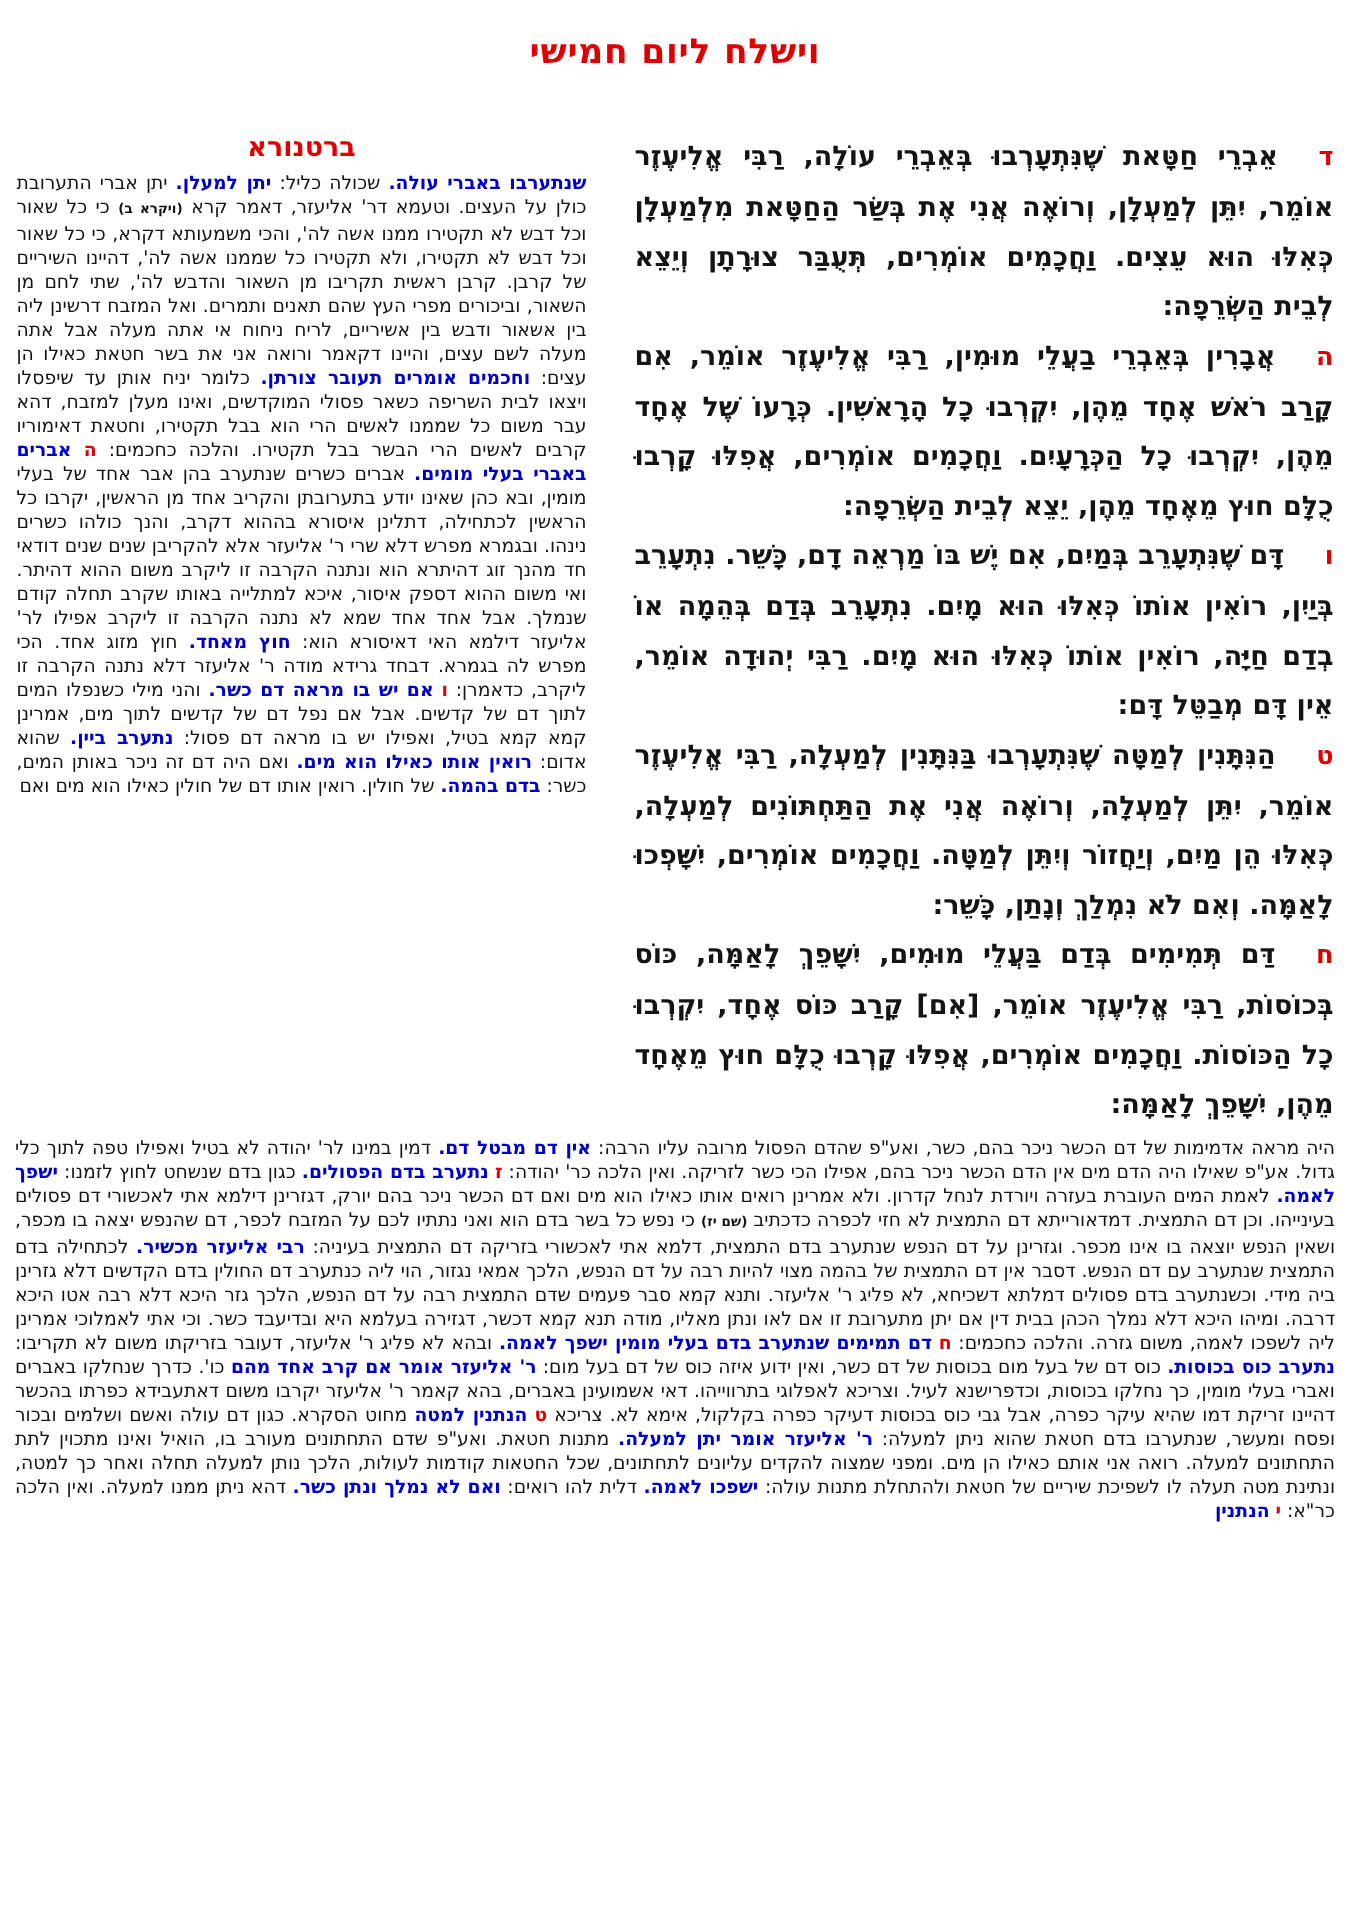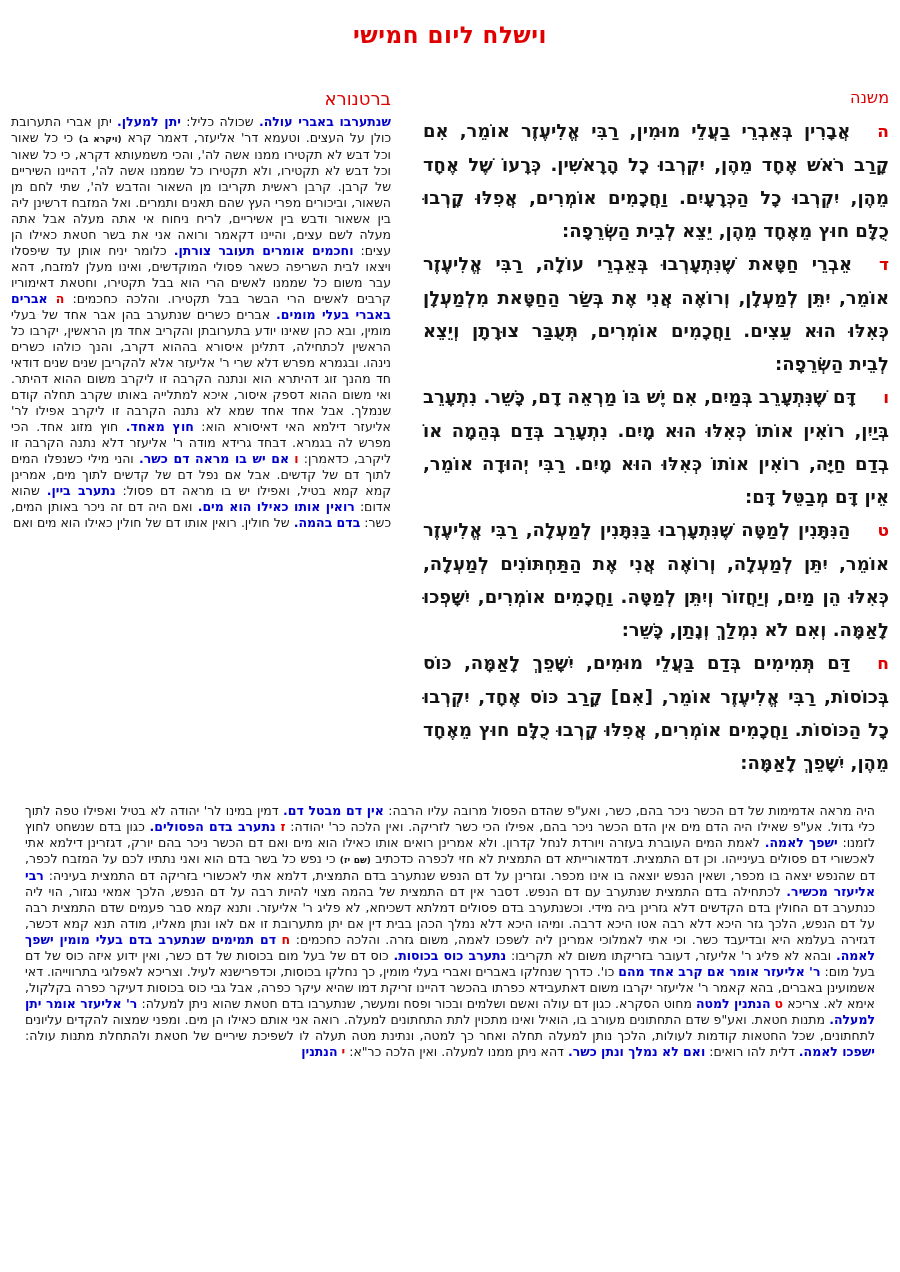--- a/index.html
+++ b/index.html
@@ -22,55 +22,54 @@
   }
   .columns{
     display:flex;flex-direction:row;justify-content:space-between;
     gap:16px;padding:0 11px;margin-top:40px;min-height:652px;
     align-items:flex-start;
   }
   .col{box-sizing:border-box;}
   .mishnah-col{width:466px;flex:0 0 466px;}
   .bartenura-col{width:380px;flex:0 0 380px;}
   .col-header{
-    color:var(--red);font-weight:normal;margin:0 0 7px 0;
+    text-align:center;color:var(--red);font-weight:bold;margin:0 0 7px 0;
   }
   .col-header.mishnah-h{font-size:16px;}
   .col-header.bartenura-h{font-size:18px;margin-bottom:5px;}
   .m-section{
     margin:0;font-size:18px;font-weight:bold;line-height:33px;
     text-align:justify;text-justify:inter-word;
   }
   .m-letter{
     color:var(--red);font-weight:bold;font-size:17px;margin-left:27px;
   }
   .bart{
     font-size:12.5px;line-height:16px;text-align:justify;text-justify:inter-word;
   }
   .seg-lemma{color:var(--blue);font-weight:bold;}
   .seg-letter{color:var(--red);font-weight:bold;}
   .seg-cite{font-size:9px;font-weight:bold;}
   .bottom{
-    padding:0 25px;margin-top:24px;
+    padding:0 10px;margin-top:4px;
   }
 </style>
 </head>
 <body>
 
 <div class="page">
 
   <h1 class="title">וישלח ליום חמישי</h1>
 
   <div class="columns">
 
     <div class="col mishnah-col">
-      <div class="col-header mishnah-h">משנה</div>
       <div class="mishnah-text">
+          <p class="m-section"><span class="m-letter">ד</span><span class="m-text">אֵבְרֵי חַטָּאת שֶׁנִּתְעָרְבוּ בְּאֵבְרֵי עוֹלָה, רַבִּי אֱלִיעֶזֶר אוֹמֵר, יִתֵּן לְמַעְלָן, וְרוֹאֶה אֲנִי אֶת בְּשַׂר הַחַטָּאת מִלְמַעְלָן כְּאִלּוּ הוּא עֵצִים. וַחֲכָמִים אוֹמְרִים, תְּעֻבַּר צוּרָתָן וְיֵצֵא לְבֵית הַשְּׂרֵפָה:</span></p>
           <p class="m-section"><span class="m-letter">ה</span><span class="m-text">אֲבָרִין בְּאֵבְרֵי בַעֲלֵי מוּמִין, רַבִּי אֱלִיעֶזֶר אוֹמֵר, אִם קָרַב רֹאשׁ אֶחָד מֵהֶן, יִקְרְבוּ כָל הָרָאשִׁין. כְּרָעוֹ שֶׁל אֶחָד מֵהֶן, יִקְרְבוּ כָל הַכְּרָעָיִם. וַחֲכָמִים אוֹמְרִים, אֲפִלּוּ קָרְבוּ כֻלָּם חוּץ מֵאֶחָד מֵהֶן, יֵצֵא לְבֵית הַשְּׂרֵפָה:</span></p>
-          <p class="m-section"><span class="m-letter">ד</span><span class="m-text">אֵבְרֵי חַטָּאת שֶׁנִּתְעָרְבוּ בְּאֵבְרֵי עוֹלָה, רַבִּי אֱלִיעֶזֶר אוֹמֵר, יִתֵּן לְמַעְלָן, וְרוֹאֶה אֲנִי אֶת בְּשַׂר הַחַטָּאת מִלְמַעְלָן כְּאִלּוּ הוּא עֵצִים. וַחֲכָמִים אוֹמְרִים, תְּעֻבַּר צוּרָתָן וְיֵצֵא לְבֵית הַשְּׂרֵפָה:</span></p>
           <p class="m-section"><span class="m-letter">ו</span><span class="m-text">דָּם שֶׁנִּתְעָרֵב בְּמַיִם, אִם יֶשׁ בּוֹ מַרְאֵה דָם, כָּשֵׁר. נִתְעָרֵב בְּיַיִן, רוֹאִין אוֹתוֹ כְּאִלּוּ הוּא מָיִם. נִתְעָרֵב בְּדַם בְּהֵמָה אוֹ בְדַם חַיָּה, רוֹאִין אוֹתוֹ כְּאִלּוּ הוּא מָיִם. רַבִּי יְהוּדָה אוֹמֵר, אֵין דָּם מְבַטֵּל דָּם:</span></p>
           <p class="m-section"><span class="m-letter">ט</span><span class="m-text">הַנִּתָּנִין לְמַטָּה שֶׁנִּתְעָרְבוּ בַּנִּתָּנִין לְמַעְלָה, רַבִּי אֱלִיעֶזֶר אוֹמֵר, יִתֵּן לְמַעְלָה, וְרוֹאֶה אֲנִי אֶת הַתַּחְתּוֹנִים לְמַעְלָה, כְּאִלּוּ הֵן מַיִם, וְיַחֲזוֹר וְיִתֵּן לְמַטָּה. וַחֲכָמִים אוֹמְרִים, יִשָּׁפְכוּ לָאַמָּה. וְאִם לֹא נִמְלַךְ וְנָתַן, כָּשֵׁר:</span></p>
           <p class="m-section"><span class="m-letter">ח</span><span class="m-text">דַּם תְּמִימִים בְּדַם בַּעֲלֵי מוּמִים, יִשָּׁפֵךְ לָאַמָּה, כּוֹס בְּכוֹסוֹת, רַבִּי אֱלִיעֶזֶר אוֹמֵר, [אִם] קָרַב כּוֹס אֶחָד, יִקְרְבוּ כָל הַכּוֹסוֹת. וַחֲכָמִים אוֹמְרִים, אֲפִלּוּ קָרְבוּ כֻלָּם חוּץ מֵאֶחָד מֵהֶן, יִשָּׁפֵךְ לָאַמָּה:</span></p>
         </div>
     </div>
 
     <div class="col bartenura-col">
       <div class="col-header bartenura-h">ברטנורא</div>
       <div class="bart"><span class="seg-lemma">שנתערבו באברי עולה.</span> <span class="seg-text">שכולה כליל:</span> <span class="seg-lemma">יתן למעלן.</span> <span class="seg-text">יתן אברי התערובת כולן על העצים. וטעמא דר' אליעזר, דאמר קרא</span> <span class="seg-cite">(ויקרא ב)</span> <span class="seg-text">כי כל שאור וכל דבש לא תקטירו ממנו אשה לה', והכי משמעותא דקרא, כי כל שאור וכל דבש לא תקטירו, ולא תקטירו כל שממנו אשה לה', דהיינו השיריים של קרבן. קרבן ראשית תקריבו מן השאור והדבש לה', שתי לחם מן השאור, וביכורים מפרי העץ שהם תאנים ותמרים. ואל המזבח דרשינן ליה בין אשאור ודבש בין אשיריים, לריח ניחוח אי אתה מעלה אבל אתה מעלה לשם עצים, והיינו דקאמר ורואה אני את בשר חטאת כאילו הן עצים:</span> <span class="seg-lemma">וחכמים אומרים תעובר צורתן.</span> <span class="seg-text">כלומר יניח אותן עד שיפסלו ויצאו לבית השריפה כשאר פסולי המוקדשים, ואינו מעלן למזבח, דהא עבר משום כל שממנו לאשים הרי הוא בבל תקטירו, וחטאת דאימוריו קרבים לאשים הרי הבשר בבל תקטירו. והלכה כחכמים:</span> <span class="seg-letter">ה</span> <span class="seg-lemma">אברים באברי בעלי מומים.</span> <span class="seg-text">אברים כשרים שנתערב בהן אבר אחד של בעלי מומין, ובא כהן שאינו יודע בתערובתן והקריב אחד מן הראשין, יקרבו כל הראשין לכתחילה, דתלינן איסורא בההוא דקרב, והנך כולהו כשרים נינהו. ובגמרא מפרש דלא שרי ר' אליעזר אלא להקריבן שנים שנים דודאי חד מהנך זוג דהיתרא הוא ונתנה הקרבה זו ליקרב משום ההוא דהיתר. ואי משום ההוא דספק איסור, איכא למתלייה באותו שקרב תחלה קודם שנמלך. אבל אחד אחד שמא לא נתנה הקרבה זו ליקרב אפילו לר' אליעזר דילמא האי דאיסורא הוא:</span> <span class="seg-lemma">חוץ מאחד.</span> <span class="seg-text">חוץ מזוג אחד. הכי מפרש לה בגמרא. דבחד גרידא מודה ר' אליעזר דלא נתנה הקרבה זו ליקרב, כדאמרן:</span> <span class="seg-letter">ו</span> <span class="seg-lemma">אם יש בו מראה דם כשר.</span> <span class="seg-text">והני מילי כשנפלו המים לתוך דם של קדשים. אבל אם נפל דם של קדשים לתוך מים, אמרינן קמא קמא בטיל, ואפילו יש בו מראה דם פסול:</span> <span class="seg-lemma">נתערב ביין.</span> <span class="seg-text">שהוא אדום:</span> <span class="seg-lemma">רואין אותו כאילו הוא מים.</span> <span class="seg-text">ואם היה דם זה ניכר באותן המים, כשר:</span> <span class="seg-lemma">בדם בהמה.</span> <span class="seg-text">של חולין. רואין אותו דם של חולין כאילו הוא מים ואם</span> </div>
     </div>

